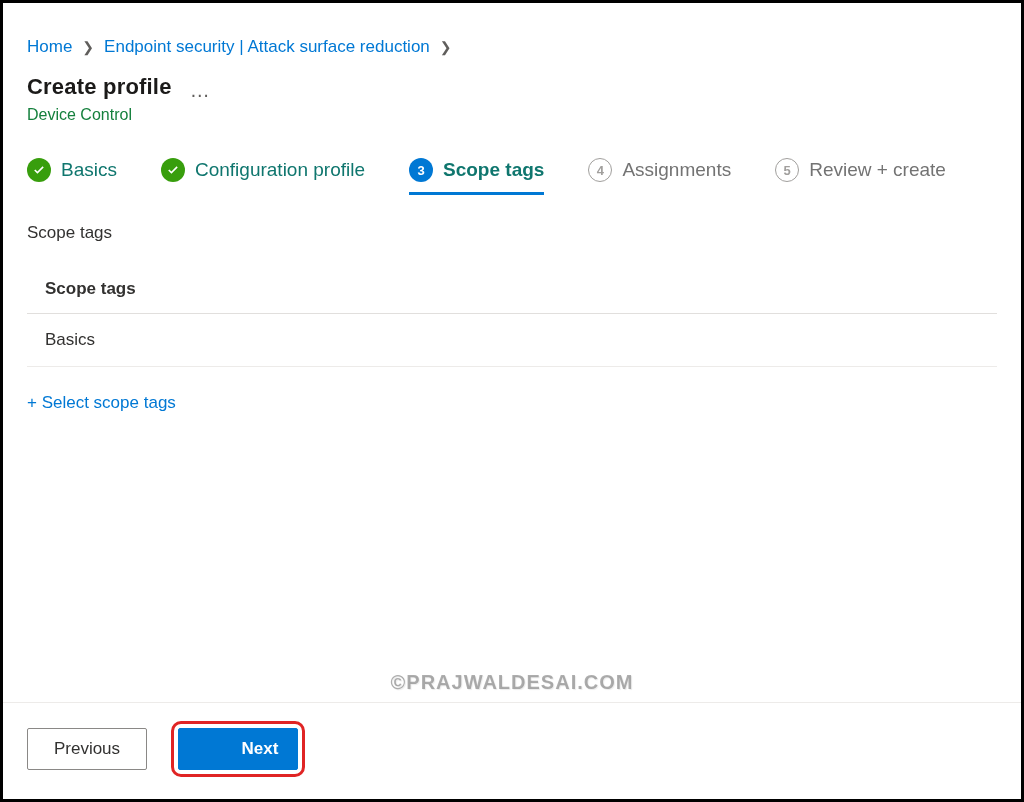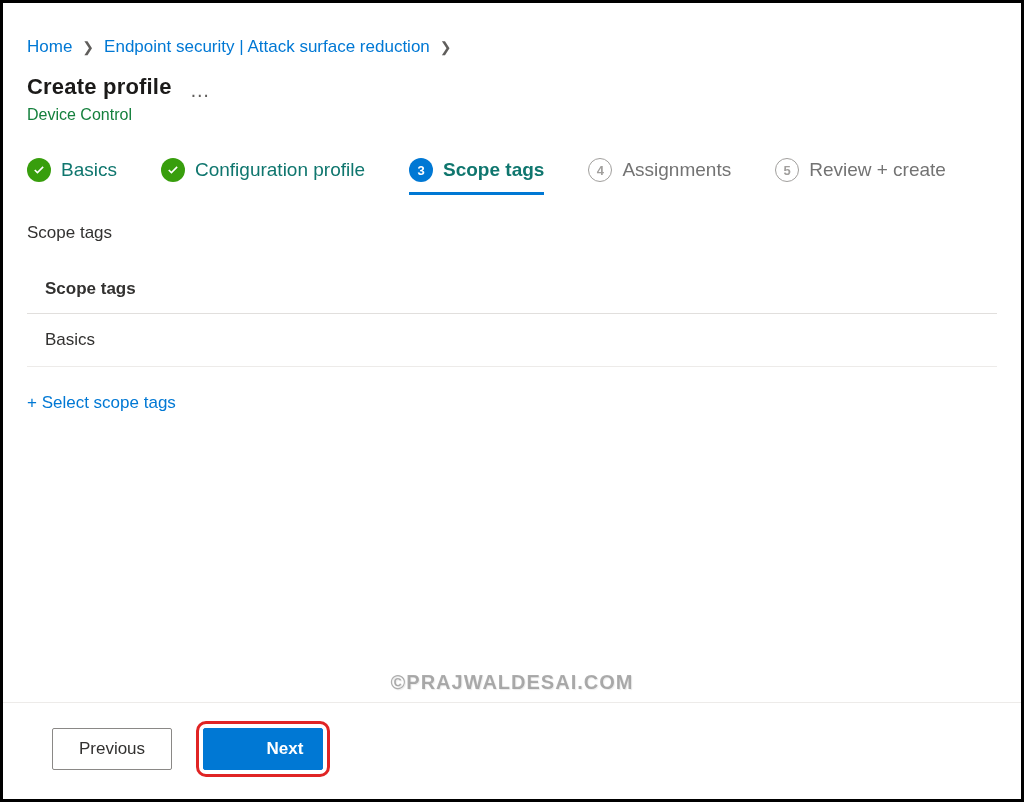--- a/index.html
+++ b/index.html
@@ -137,21 +137,20 @@
     height: 42px;
     font-size: 17px;
     border-radius: 2px;
     cursor: pointer;
     display: flex; align-items: center; justify-content: center;
   }
   .btn.secondary {
     background: #fff;
     border: 1px solid #8a8886;
     color: #323130;
-    margin-left: 25px;
   }
   .btn.primary {
     background: #0078d4;
     border: 1px solid #0078d4;
     color: #fff;
     font-weight: 600;
     padding-left: 44px;
   }
   .highlight-box {
     border: 3px solid #e02424;

